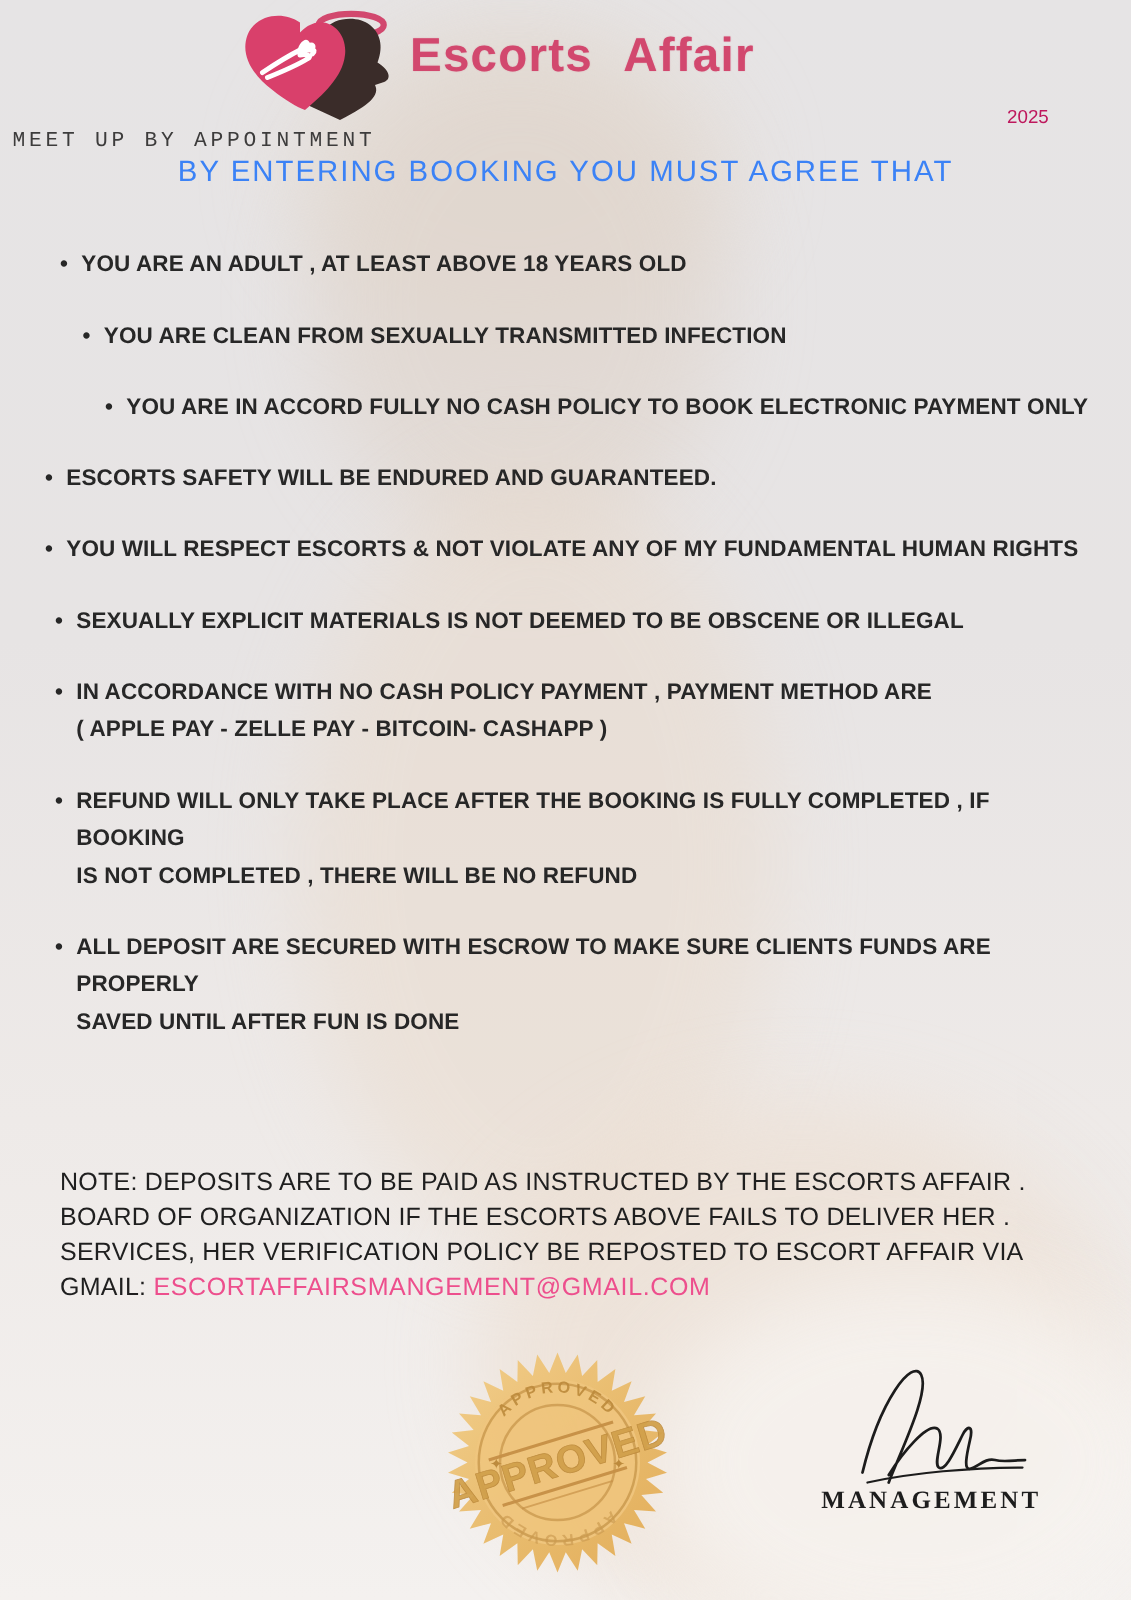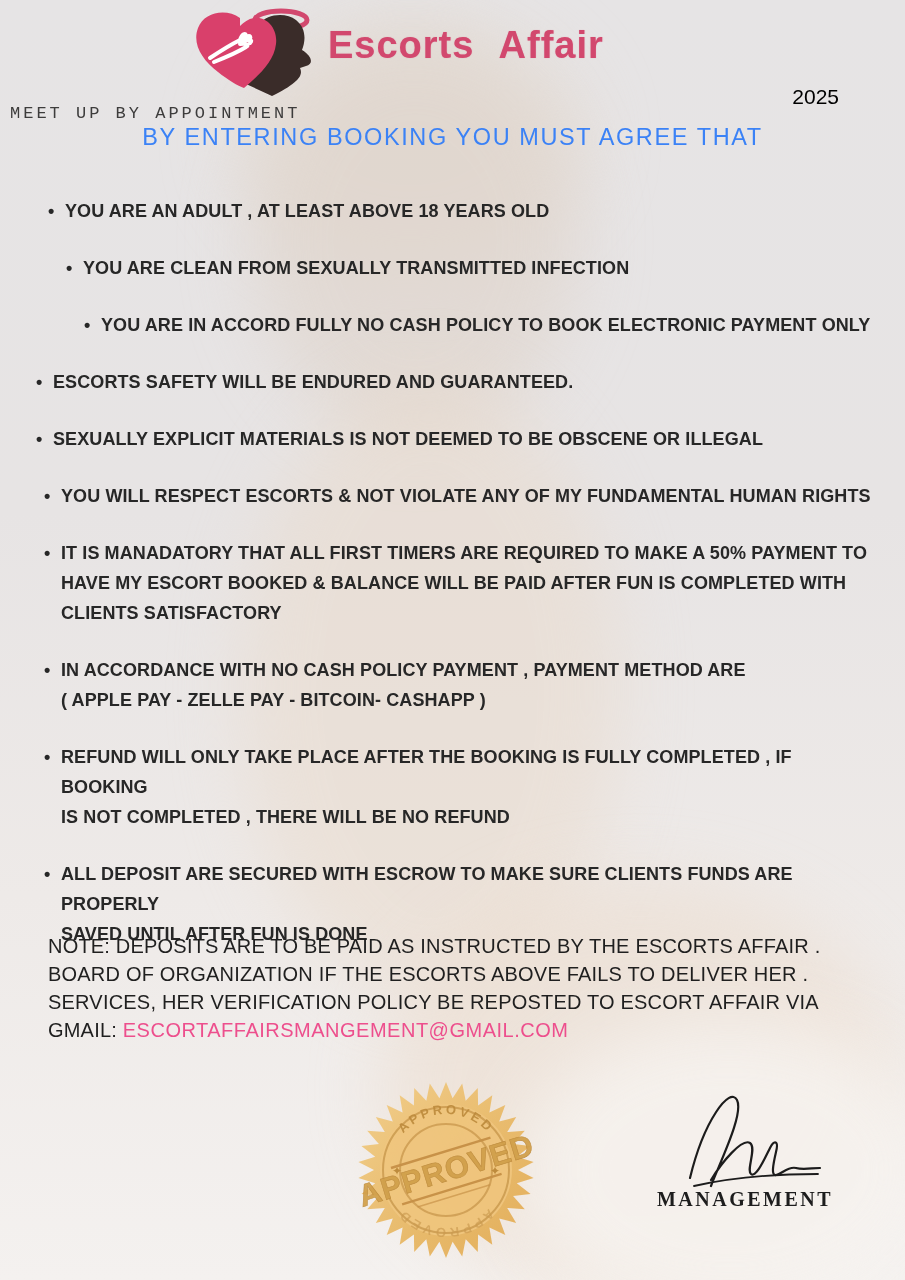--- a/index.html
+++ b/index.html
@@ -27,21 +27,21 @@
   .brand-name {
     position: absolute; left: 328px; top: 24px;
     font-size: 38px; font-weight: 700; letter-spacing: 1px; word-spacing: 14px;
     color: #d2486e; text-shadow: 0 0 1px rgba(210,72,110,.45);
   }
   .tagline {
     position: absolute; left: 10px; top: 104px;
     font-family: "Liberation Mono", "DejaVu Sans Mono", monospace;
     font-size: 17px; letter-spacing: 3px; color: #3d3c3c;
   }
-  .year { position: absolute; right: 66px; top: 85px; font-size: 21px; color: #000000; }
+  .year { position: absolute; right: 66px; top: 85px; font-size: 15px; color: #be185d; }
 
   
   .agree-heading {
     position: absolute; top: 124px; left: 0; right: 0;
     text-align: center;
     font-size: 23.5px; font-weight: 400; letter-spacing: 1.6px;
     color: #3b82f6;
   }
 
   
@@ -116,25 +116,22 @@
   <div class="tagline">MEET UP BY APPOINTMENT</div>
   <div class="year">2025</div>
 
   <div class="agree-heading">BY ENTERING BOOKING YOU MUST AGREE THAT</div>
 
   <ul class="terms">
     <li>YOU ARE AN ADULT , AT LEAST ABOVE 18 YEARS OLD</li>
     <li>YOU ARE CLEAN FROM SEXUALLY  TRANSMITTED INFECTION</li>
     <li>YOU ARE IN ACCORD FULLY NO CASH POLICY TO BOOK ELECTRONIC PAYMENT ONLY</li>
     <li>ESCORTS SAFETY WILL BE ENDURED AND GUARANTEED.</li>
+    <li>YOU WILL RESPECT ESCORTS &amp; NOT VIOLATE ANY OF MY FUNDAMENTAL HUMAN RIGHTS</li>
     <li>SEXUALLY EXPLICIT MATERIALS IS NOT DEEMED TO BE OBSCENE OR ILLEGAL</li>
-    <li>YOU WILL RESPECT ESCORTS &amp; NOT VIOLATE ANY OF MY FUNDAMENTAL HUMAN RIGHTS</li>
-    <li>IT IS MANADATORY THAT ALL FIRST TIMERS ARE REQUIRED TO MAKE A 50%  PAYMENT TO
-HAVE MY ESCORT BOOKED &amp; BALANCE WILL BE PAID AFTER FUN IS COMPLETED WITH
-CLIENTS SATISFACTORY</li>
     <li>IN ACCORDANCE WITH NO CASH POLICY PAYMENT , PAYMENT METHOD ARE
 ( APPLE PAY - ZELLE PAY - BITCOIN- CASHAPP )</li>
     <li>REFUND WILL ONLY TAKE PLACE AFTER THE BOOKING IS FULLY COMPLETED , IF BOOKING
 IS NOT COMPLETED , THERE WILL BE NO REFUND</li>
     <li>ALL DEPOSIT ARE SECURED WITH ESCROW TO MAKE SURE CLIENTS FUNDS ARE PROPERLY
 SAVED UNTIL AFTER FUN IS DONE</li>
   </ul>
 
   <p class="note"><span class="note-body">NOTE: DEPOSITS ARE TO BE PAID AS INSTRUCTED BY THE ESCORTS AFFAIR   .
 BOARD OF ORGANIZATION IF THE ESCORTS ABOVE FAILS  TO  DELIVER HER  .

